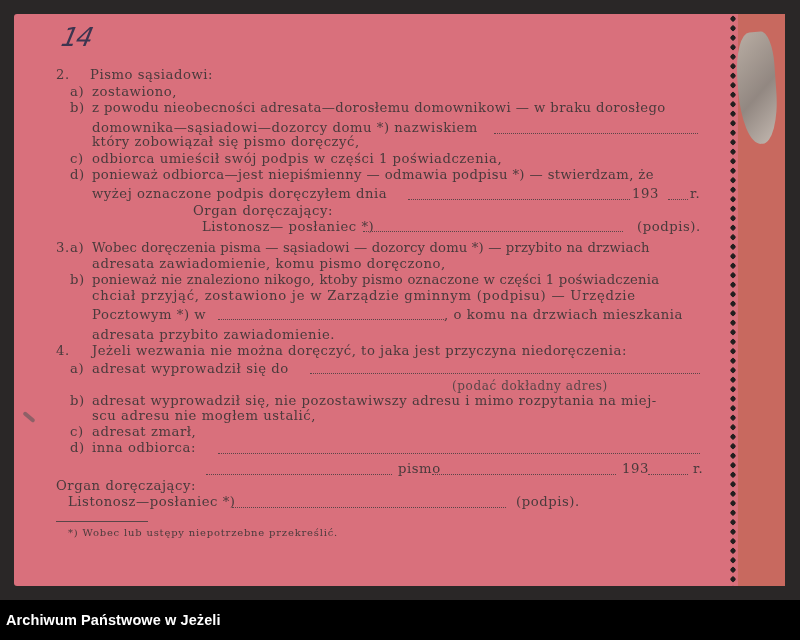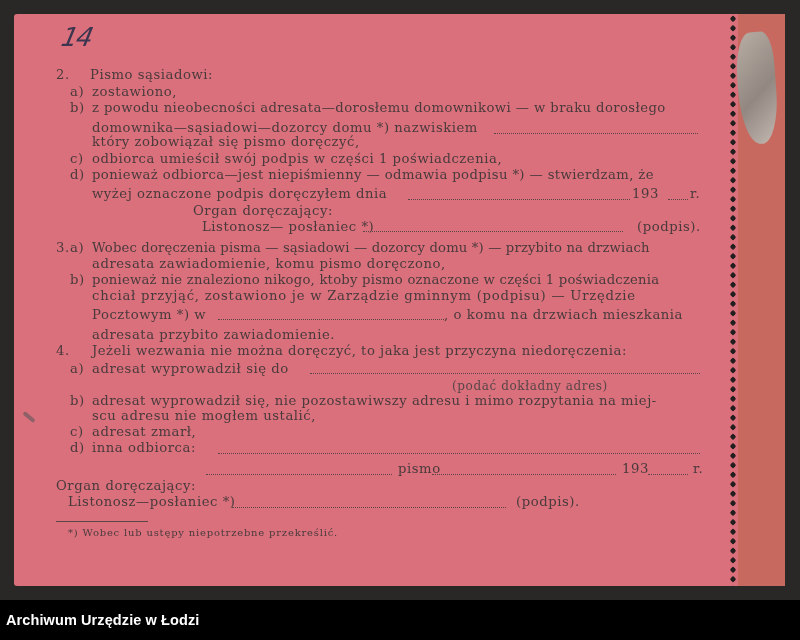--- a/index.html
+++ b/index.html
@@ -92,13 +92,13 @@
 
 <div class="t" style="left:56px;top:478px">Organ doręczający:</div>
 <div class="t" style="left:68px;top:494px">Listonosz—posłaniec *)</div>
 <div class="dots" style="left:232px;top:507px;width:274px"></div>
 <div class="t" style="left:516px;top:494px">(podpis).</div>
 
 <div class="rule" style="left:56px;top:521px;width:92px"></div>
 <div class="t foot" style="left:68px;top:525px">*)  Wobec lub ustępy niepotrzebne przekreślić.</div>
 
 <div class="caption-bar"></div>
-<div class="caption">Archiwum Urzędzie w Łodzi</div>
+<div class="caption">Archiwum Państwowe w Jeżeli</div>
 
 </body></html>

